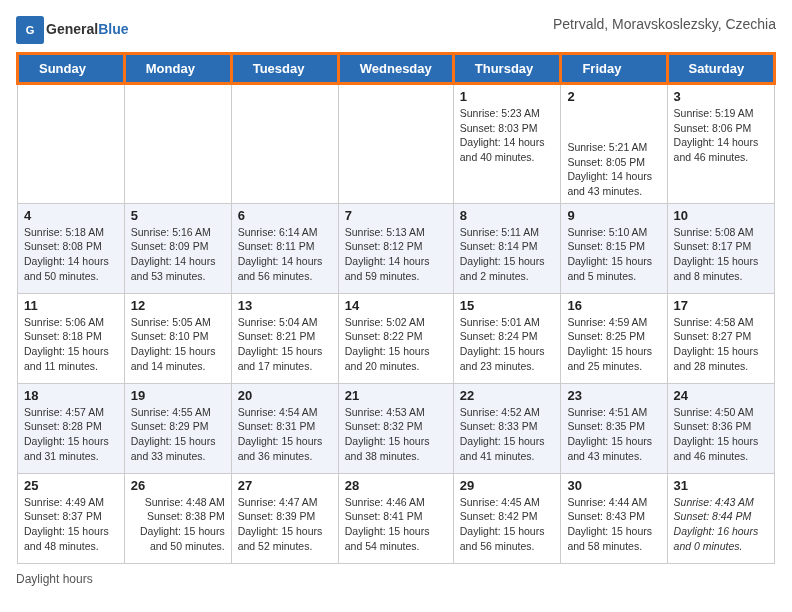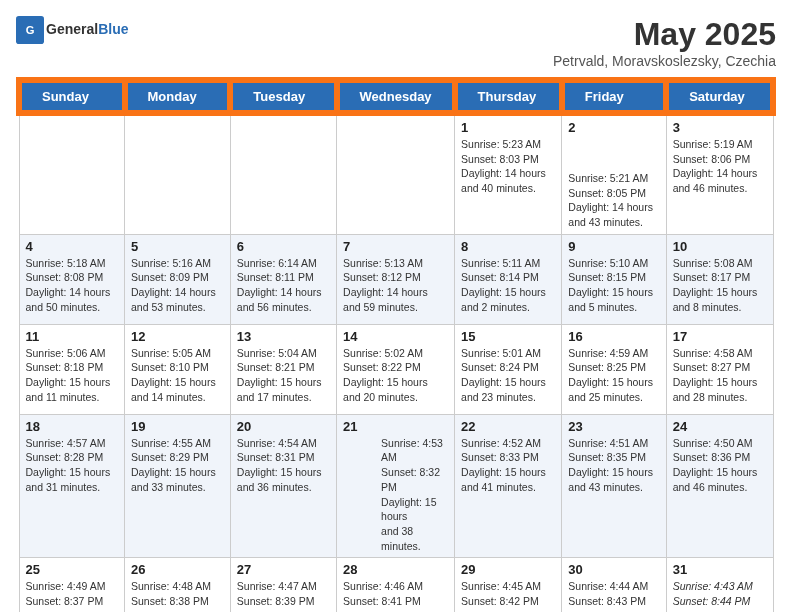--- a/index.html
+++ b/index.html
@@ -52,21 +52,21 @@
       border-collapse: collapse;
       font-size: 11px;
     }
     .calendar-table th {
       background: #2a6db5;
       color: #fff;
       text-align: left;
       padding: 6px 20px;
       font-size: 13px;
       font-weight: bold;
-      border: 6px solid #f97316;
+      border: 3px solid #f97316;
     }
     .calendar-table td {
       border: 1px solid #ccc;
       vertical-align: top;
       padding: 4px 6px;
       width: calc(100%/7);
       min-height: 80px;
       height: 90px;
     }
     .calendar-table tr:nth-child(even) td {
@@ -106,21 +106,20 @@
       <rect x="0" y="0" width="40" height="40" rx="4" fill="#2a6db5"></rect>
       <text x="20" y="26" text-anchor="middle" font-size="16" font-weight="bold" fill="white" font-family="Arial">G</text>
     </svg>
     <div>
       <div class="logo-text">
         <span style="color:#333;">General</span><span style="color:#2a6db5;">Blue</span>
       </div>
     </div>
   </div>
   <div class="title-area">
-    <div class="month-title">May 2025</div>
     <div class="subtitle">Petrvald, Moravskoslezsky, Czechia</div>
   </div>
 </div>
 
 <table class="calendar-table">
   <thead>
     <tr>
     <th>Sunday</th>
         <th>Monday</th>
         <th>Tuesday</th>
@@ -277,21 +276,21 @@
         </td>
         <td>
           <span class="day-num">20</span>
           <div class="day-detail" style="white-space: pre-line;">Sunrise: 4:54 AM
 Sunset: 8:31 PM
 Daylight: 15 hours
 and 36 minutes.</div>
         </td>
         <td>
           <span class="day-num">21</span>
-          <div class="day-detail" style="white-space: pre-line; margin-left: 38px;">Sunrise: 4:53 AM
+          <div class="day-detail" style="white-space: pre-line;">Sunrise: 4:53 AM
 Sunset: 8:32 PM
 Daylight: 15 hours
 and 38 minutes.</div>
         </td>
         <td>
           <span class="day-num">22</span>
           <div class="day-detail" style="white-space: pre-line;">Sunrise: 4:52 AM
 Sunset: 8:33 PM
 Daylight: 15 hours
 and 41 minutes.</div>
@@ -314,21 +313,21 @@
       <tr>
         <td>
           <span class="day-num">25</span>
           <div class="day-detail" style="white-space: pre-line;">Sunrise: 4:49 AM
 Sunset: 8:37 PM
 Daylight: 15 hours
 and 48 minutes.</div>
         </td>
         <td>
           <span class="day-num">26</span>
-          <div class="day-detail" style="white-space: pre-line;">Sunrise: 4:48 AM
+          <div class="day-detail" style="white-space: pre-line; text-align: right;">Sunrise: 4:48 AM
 Sunset: 8:38 PM
 Daylight: 15 hours
 and 50 minutes.</div>
         </td>
         <td>
           <span class="day-num">27</span>
           <div class="day-detail" style="white-space: pre-line;">Sunrise: 4:47 AM
 Sunset: 8:39 PM
 Daylight: 15 hours
 and 52 minutes.</div>

